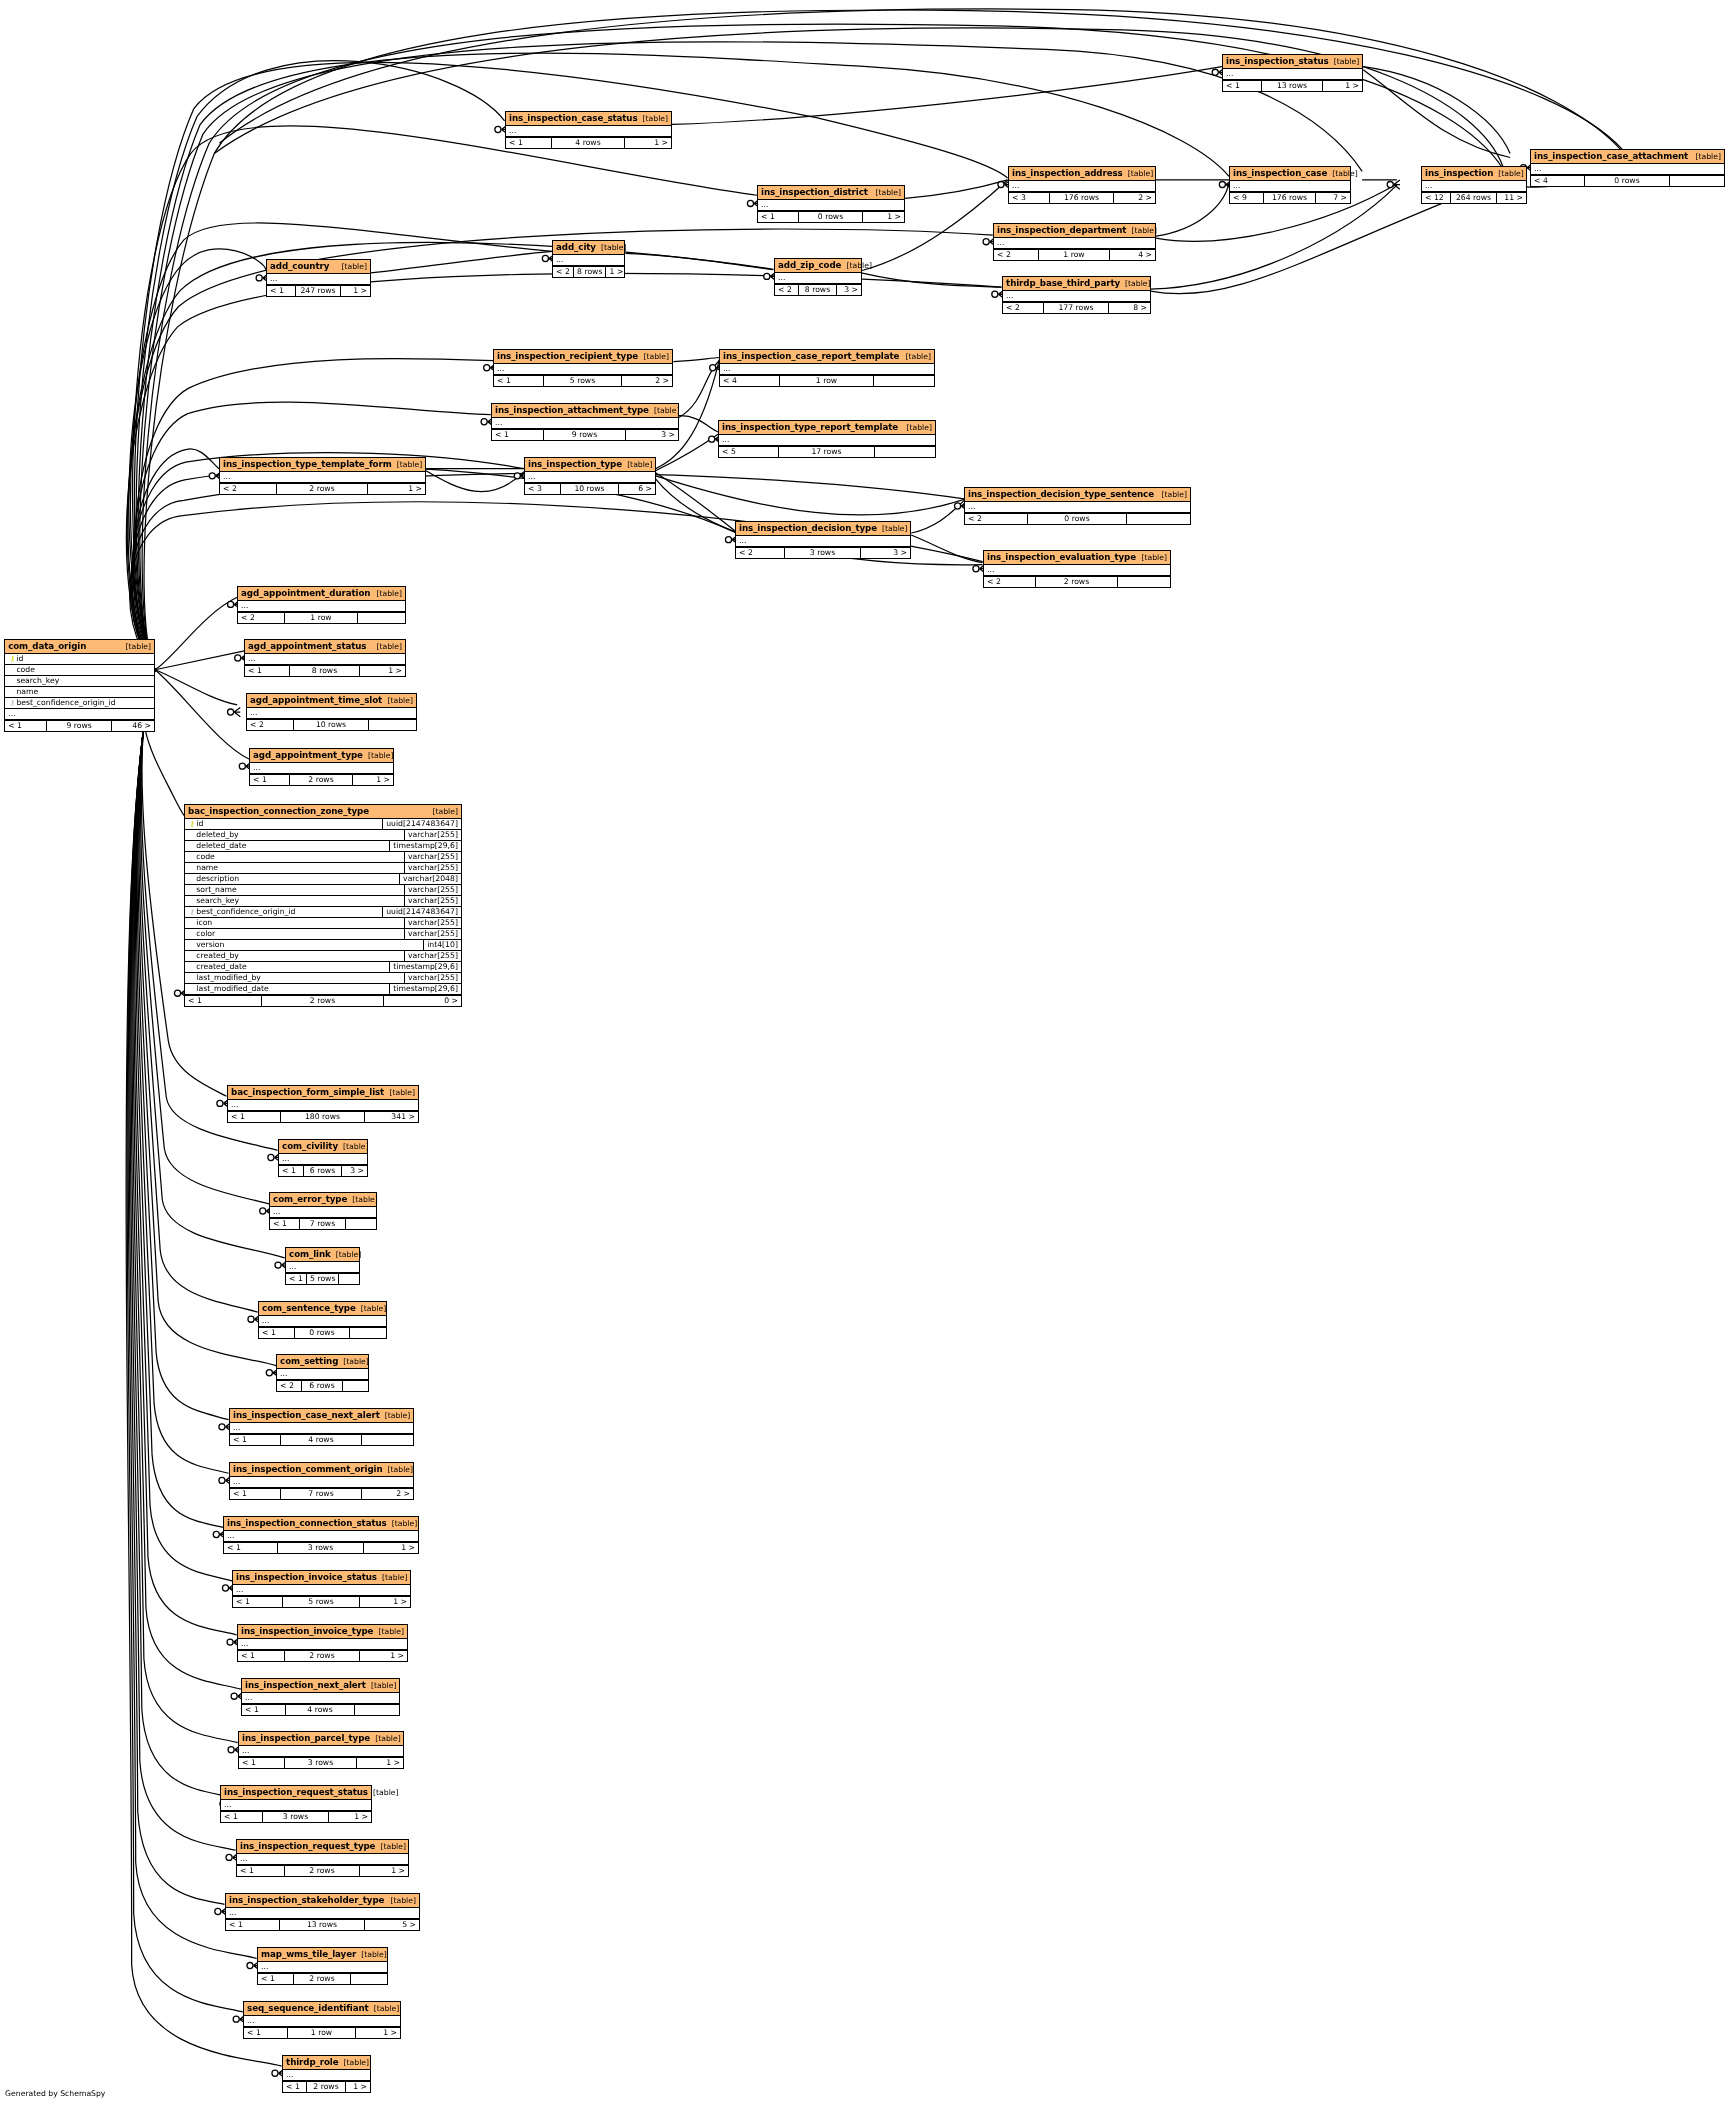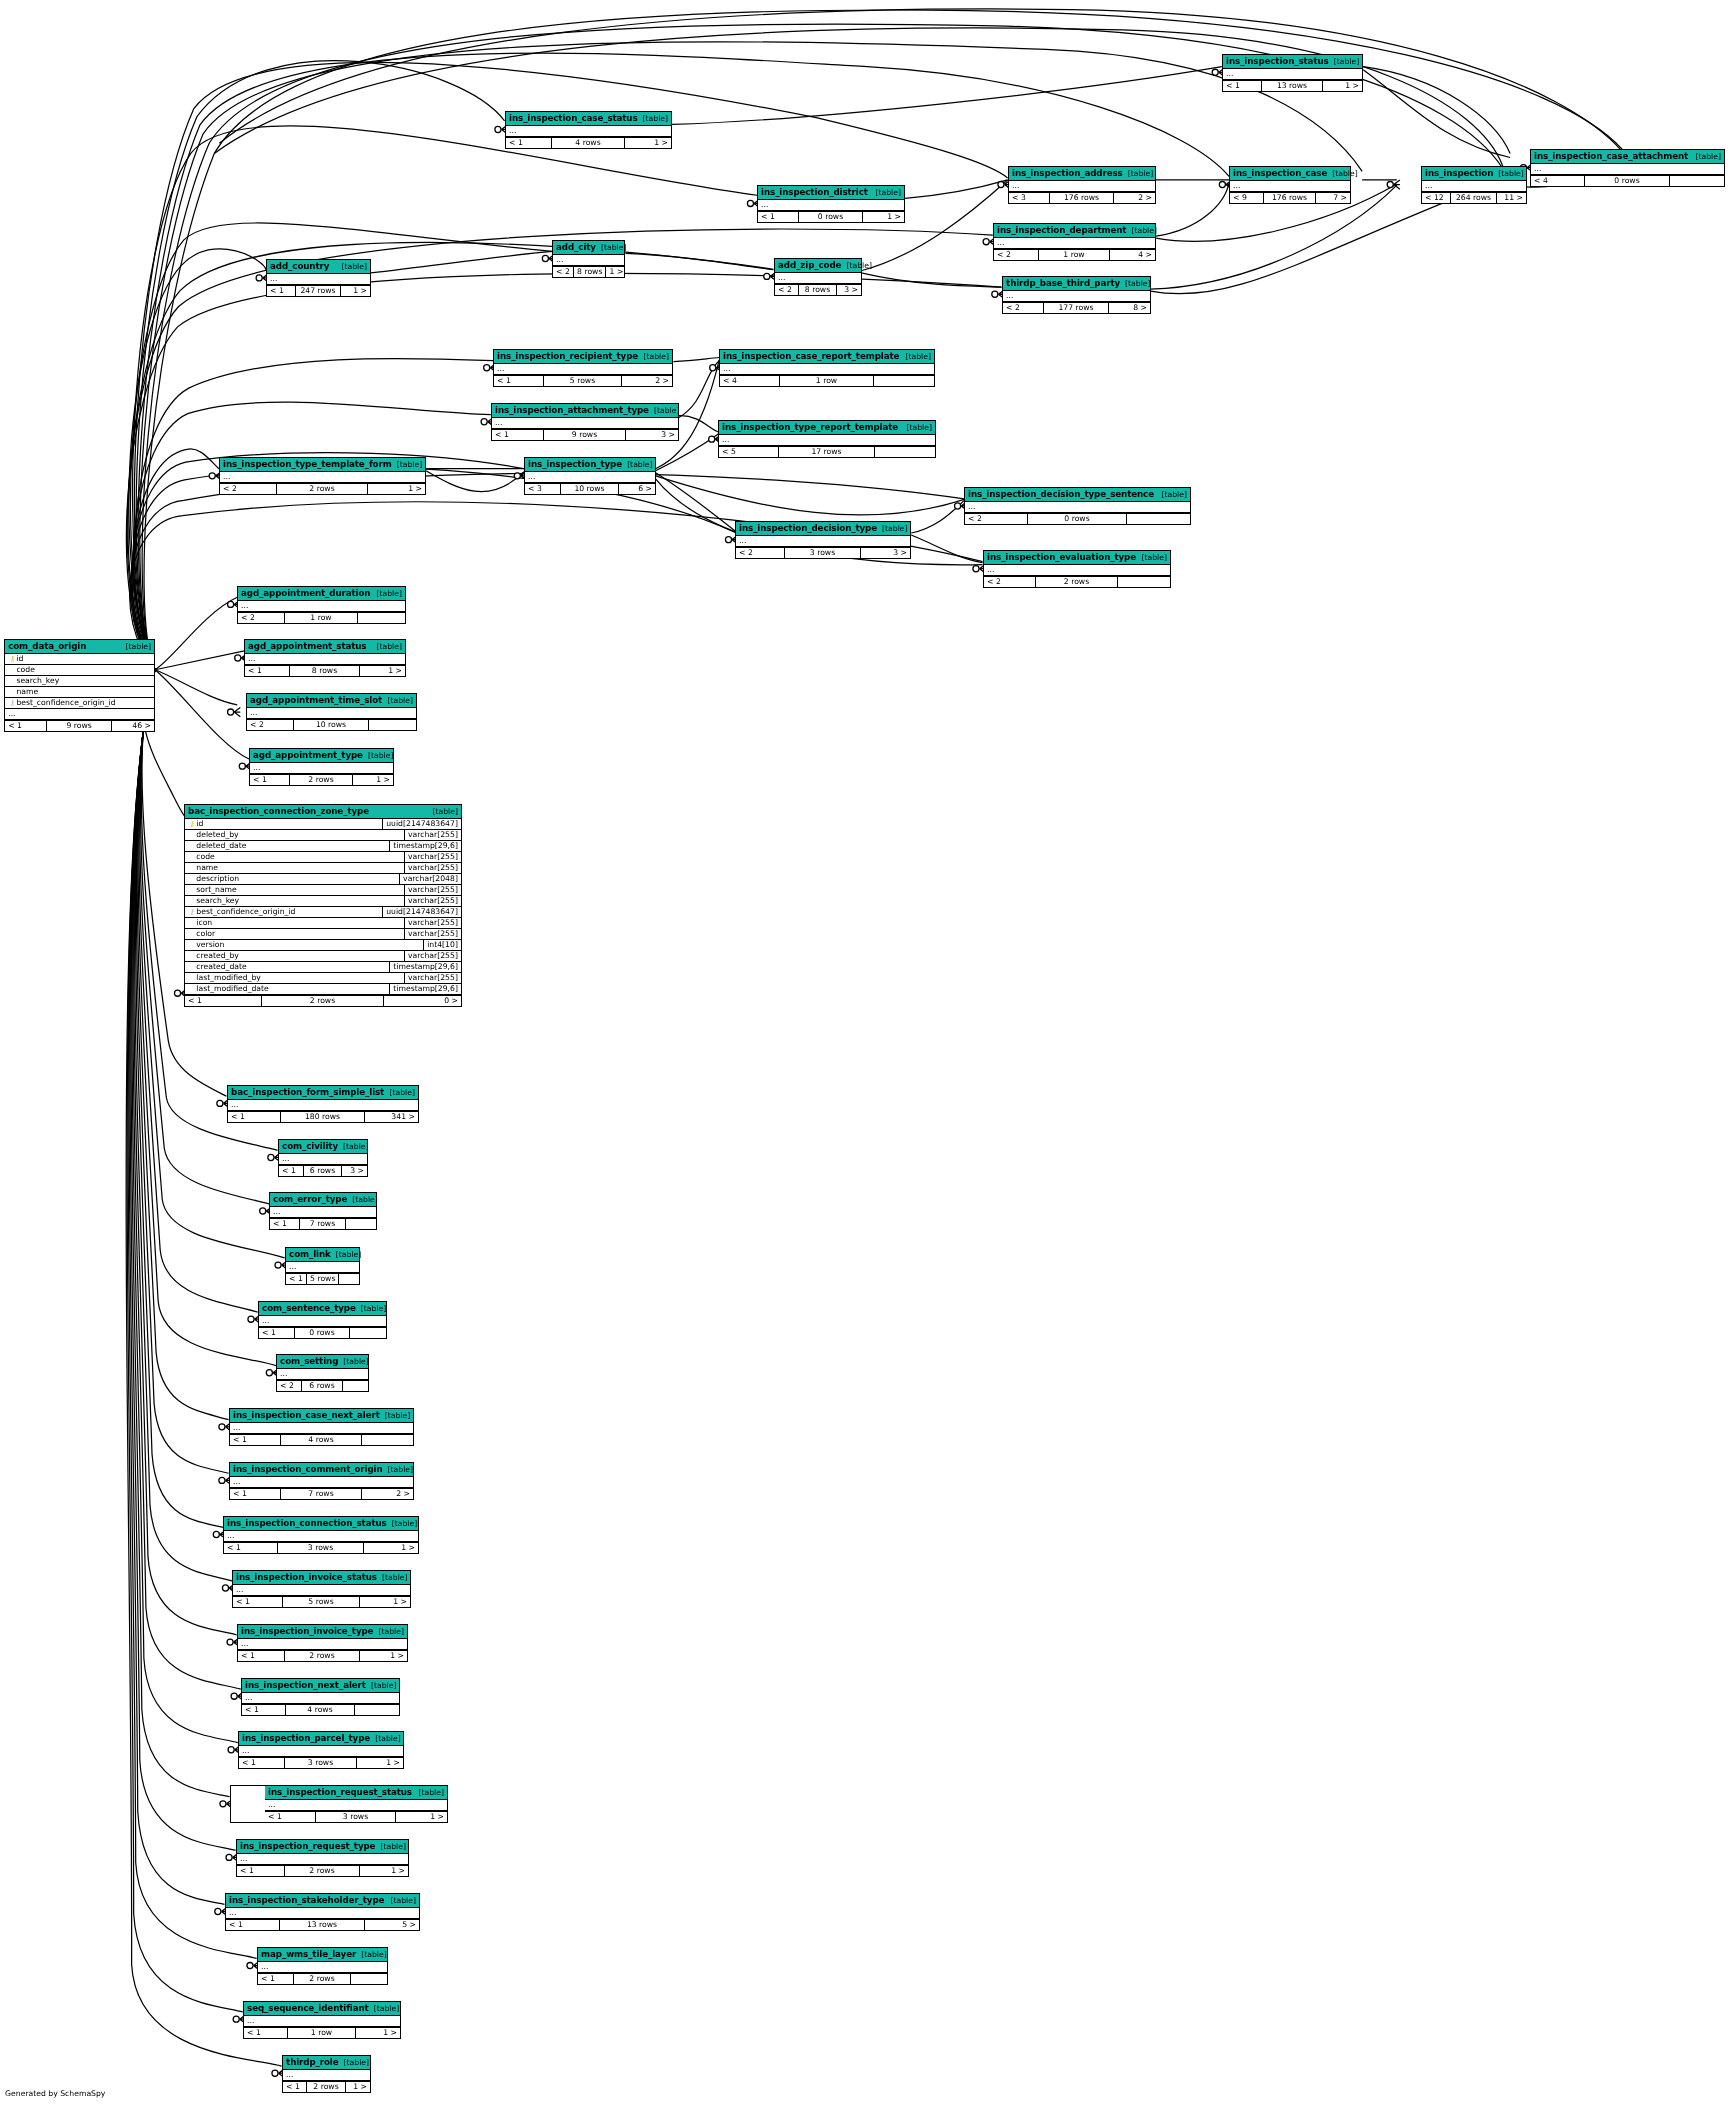--- a/index.html
+++ b/index.html
@@ -3,21 +3,21 @@
 <meta charset="utf-8">
 <title>SchemaSpy Relationships Diagram</title>
 <style>
   html,body{margin:0;padding:0;background:#ffffff;}
   body{font-family:"DejaVu Sans","Liberation Sans",sans-serif;}
   #canvas{position:relative;width:1730px;height:2119px;background:#fff;overflow:hidden;}
   #edges{position:absolute;left:0;top:0;width:1730px;height:2119px;pointer-events:none;}
 
   .tbl{position:absolute;border:1px solid #000;background:#fff;box-sizing:border-box;}
   .tbl .hdr{display:flex;align-items:baseline;justify-content:space-between;
-            background:#14b8a6;border-bottom:1.5px solid #000;padding:1px 3.1px 1.5px 3.1px;}
+            background:#fdba74;border-bottom:1.5px solid #000;padding:1px 3.1px 1.5px 3.1px;}
   .tbl .hdr .nm{font-weight:bold;font-size:8.7px;color:#000;white-space:nowrap;letter-spacing:-0.1px;}
   .tbl .hdr .tg{font-size:7.7px;color:#000;white-space:nowrap;padding-left:5.1px;}
   .tbl .cols{}
   .tbl .col{display:flex;align-items:center;border-bottom:0.5px solid #000;
             font-size:7.7px;padding:0.5px 3.1px;min-height:10.2px;box-sizing:border-box;}
   .tbl .col .kc{width:8.2px;flex:0 0 8.2px;display:inline-block;text-align:center;}
   .tbl .col .cn{flex:1 1 auto;white-space:nowrap;}
   .tbl .col .ct{flex:0 0 auto;border-left:0.5px solid #000;padding-left:3.1px;margin-left:3.1px;
                 text-align:right;white-space:nowrap;}
   .tbl.typed .col{padding:0;}
@@ -834,21 +834,21 @@
           <span class="tg">[table]</span>
         </div>
         <div class="cols"></div>
         <div class="ell">...</div>
         <div class="foot">
           <div class="fl">&lt; 1</div>
           <div class="fc">3 rows</div>
           <div class="fr">1 &gt;</div>
         </div>
       </div>
-      <div class="tbl" style="left: 230px; top: 1785px; width: 218px; padding-left: 34px;">
+      <div class="tbl" style="left: 220px; top: 1785px; width: 152px;">
         <div class="hdr">
           <span class="nm">ins_inspection_request_status</span>
           <span class="tg">[table]</span>
         </div>
         <div class="cols"></div>
         <div class="ell">...</div>
         <div class="foot">
           <div class="fl">&lt; 1</div>
           <div class="fc">3 rows</div>
           <div class="fr">1 &gt;</div>

